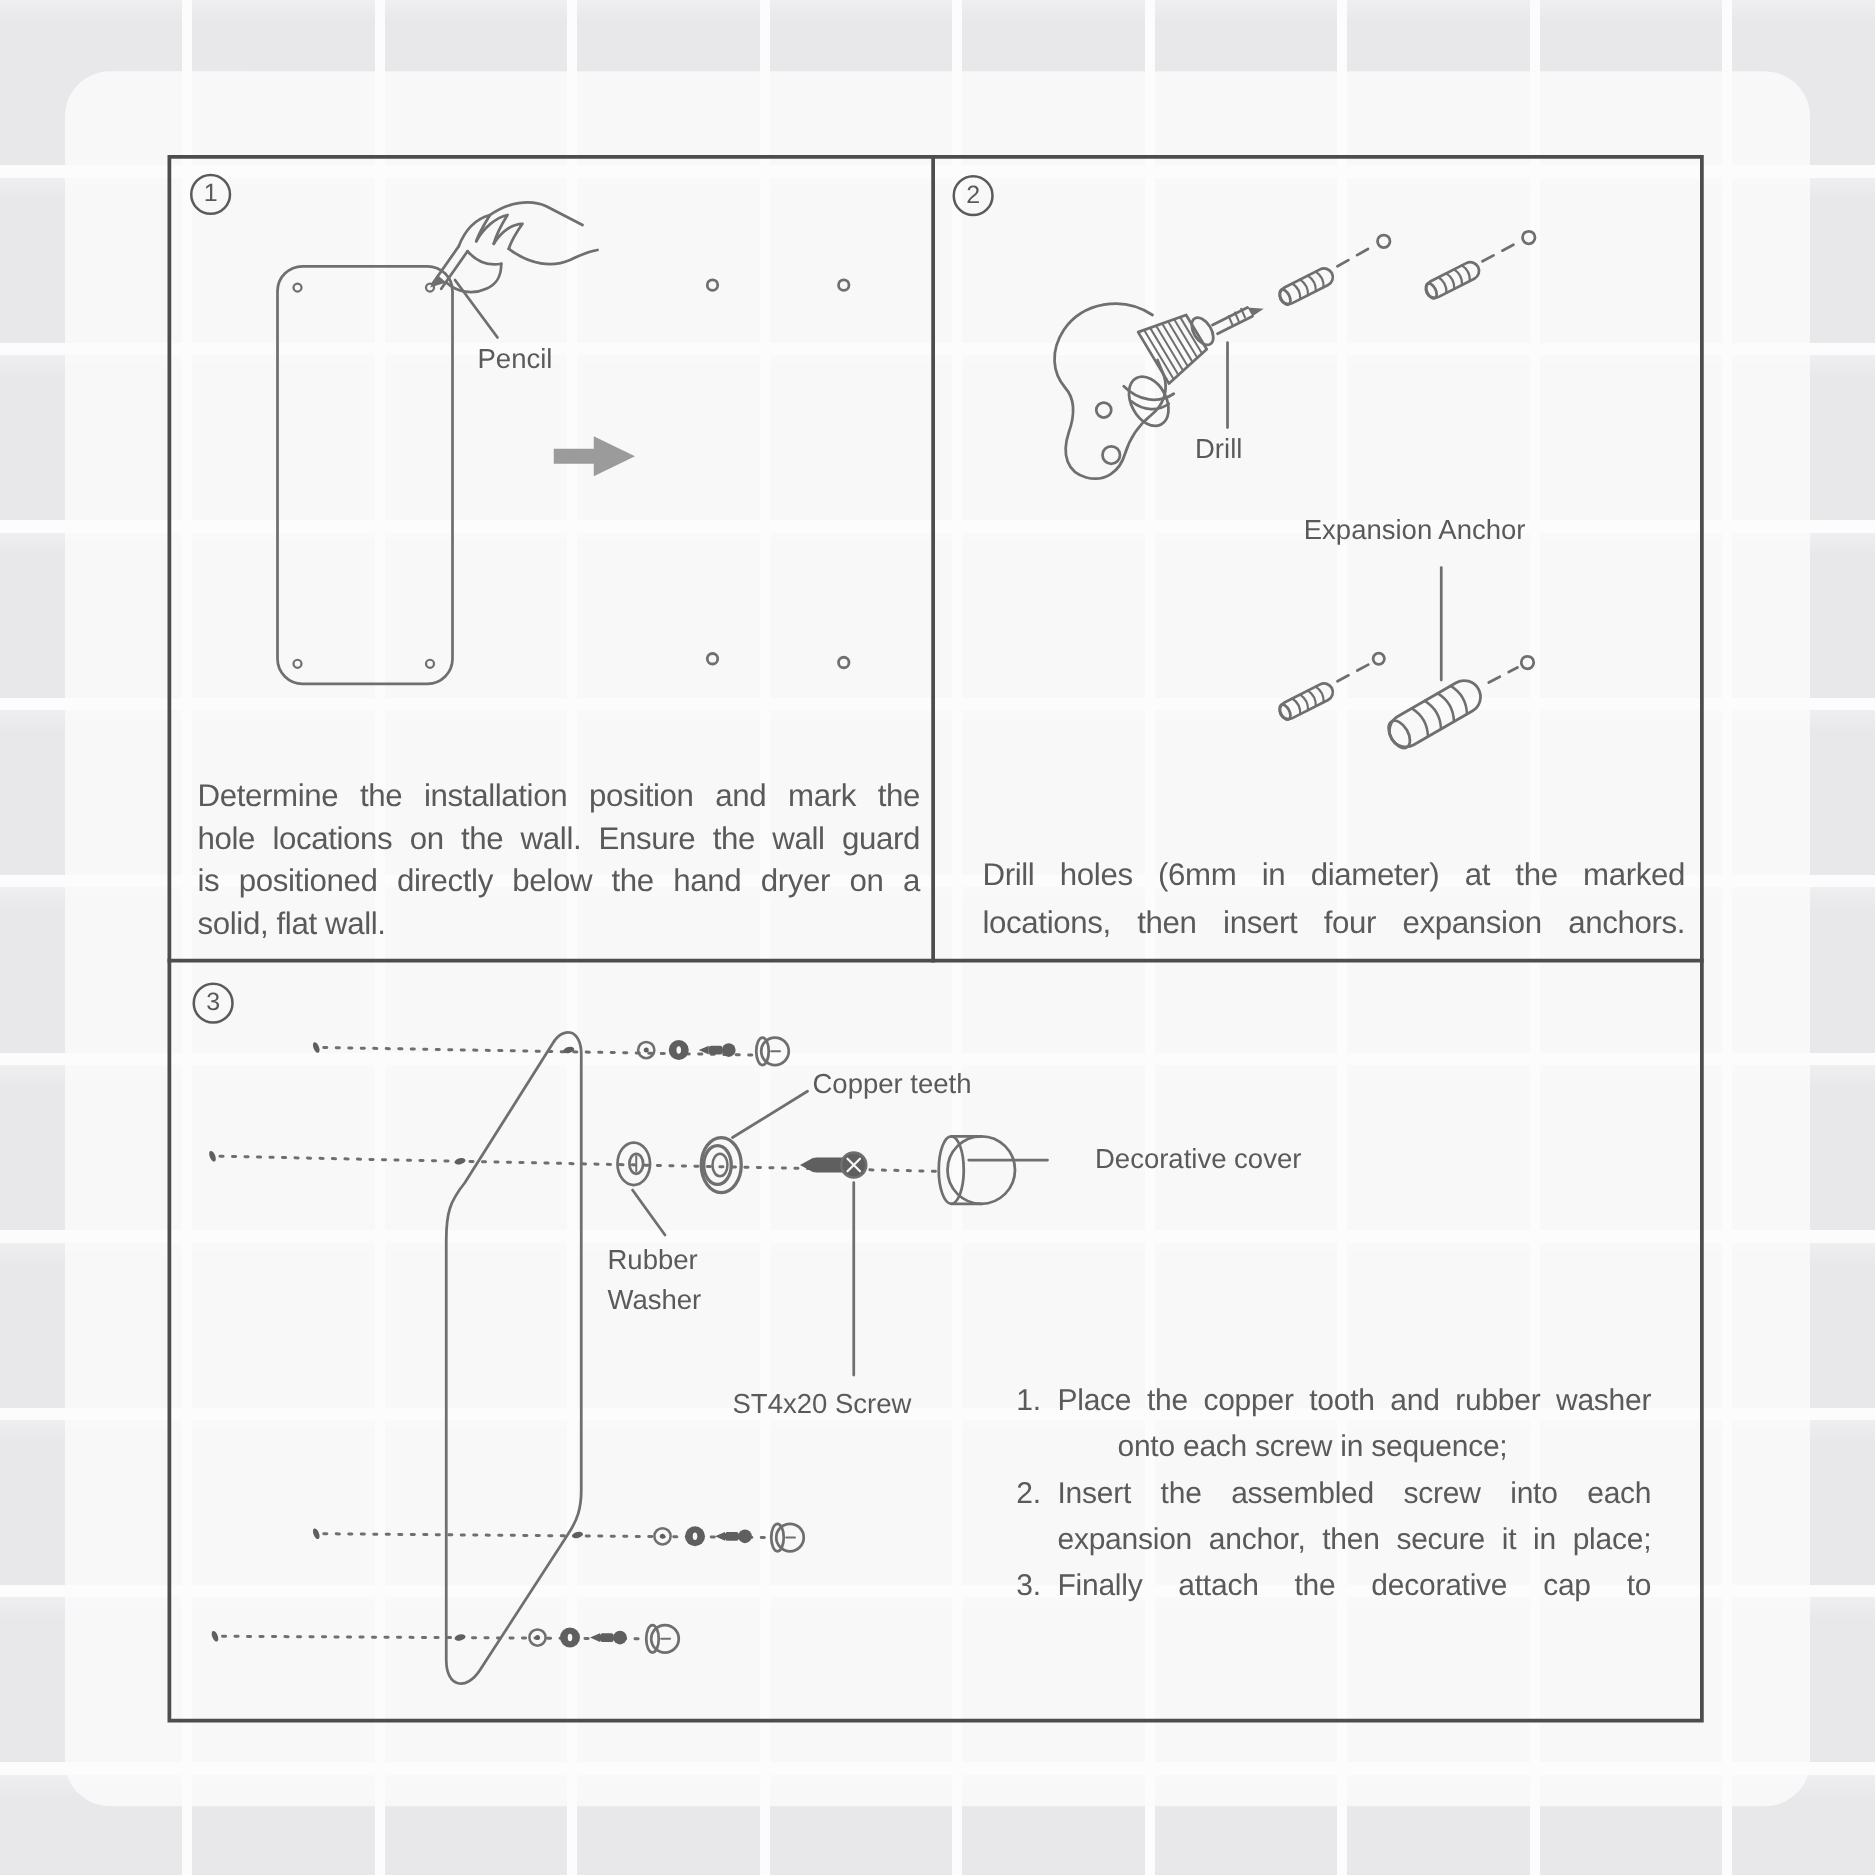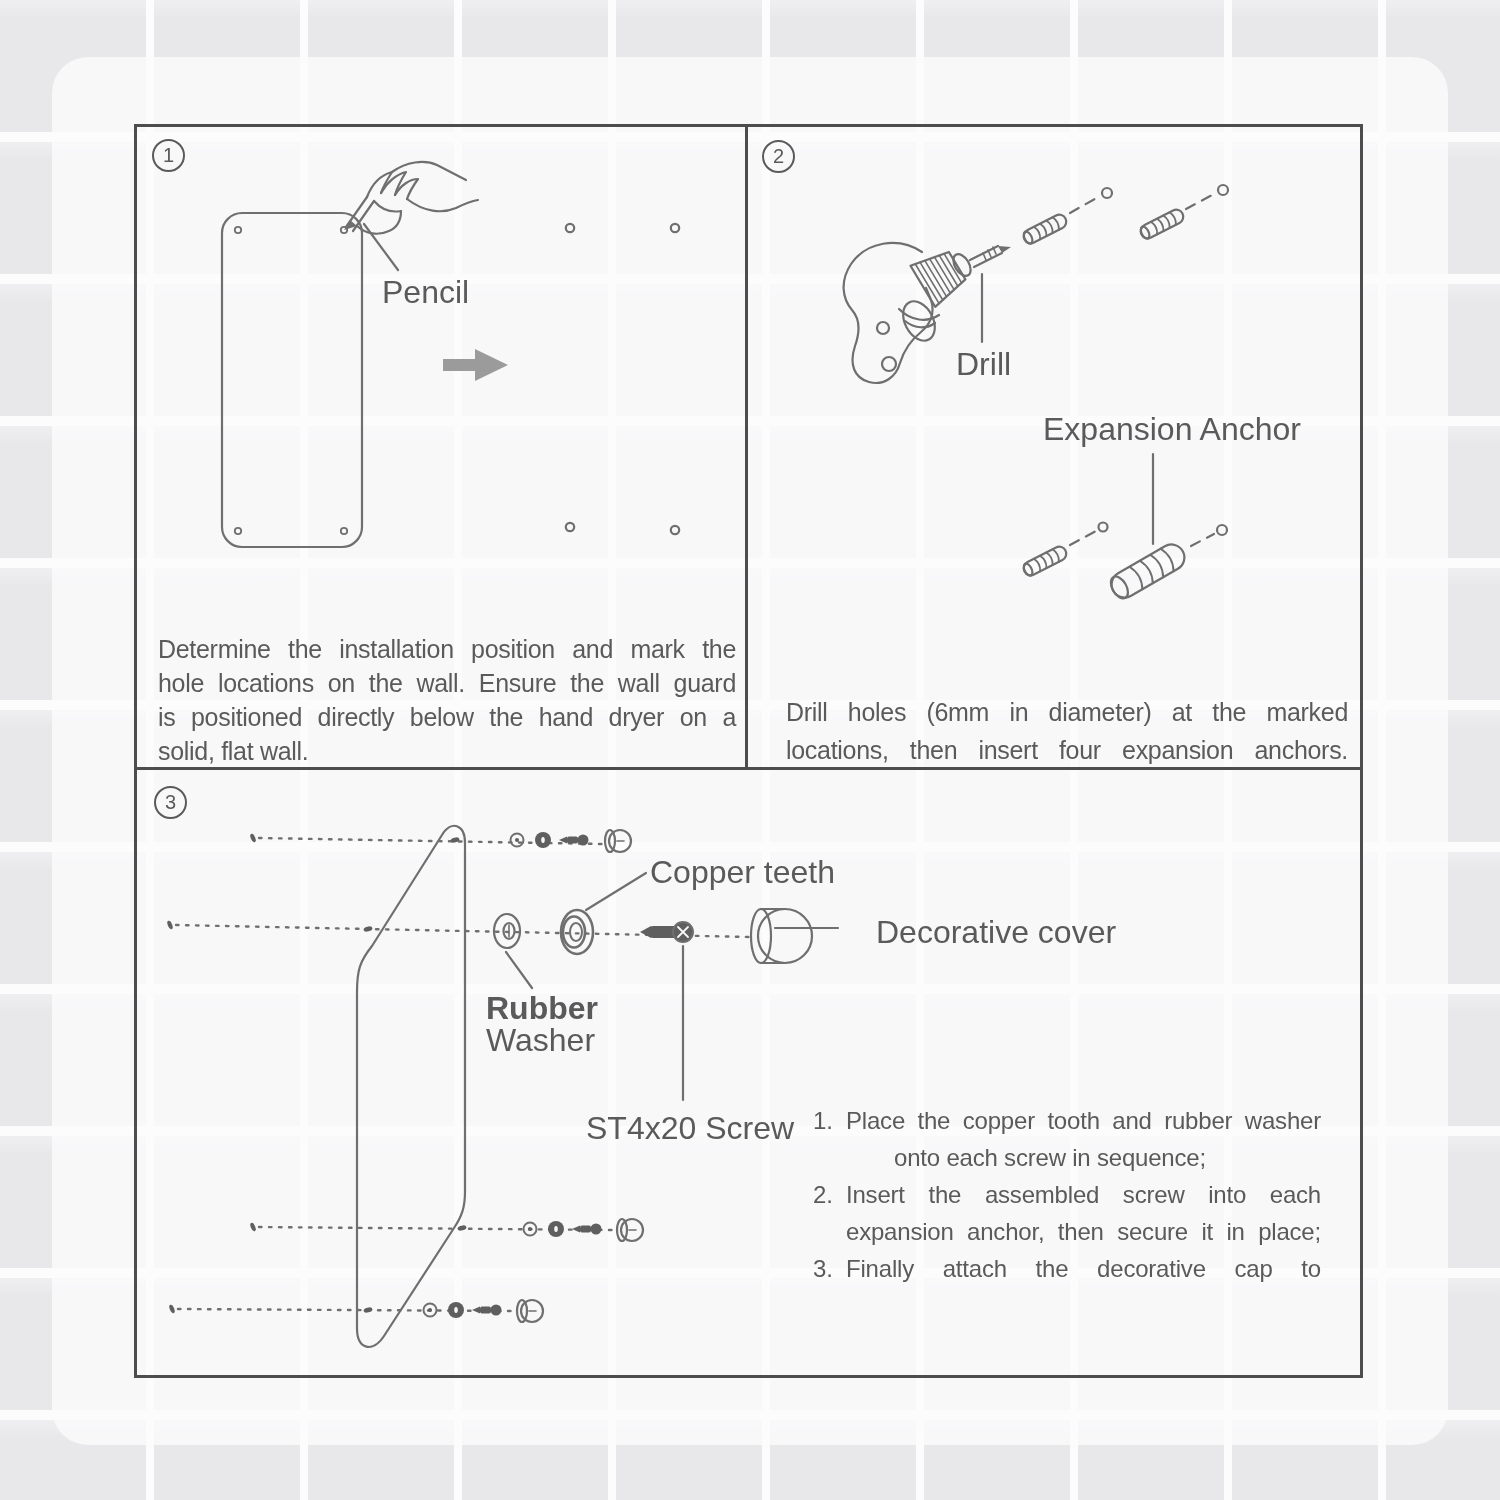--- a/index.html
+++ b/index.html
@@ -16,22 +16,22 @@
   .frame{position:absolute;inset:0;border:3px solid #4d4d4d;pointer-events:none;}
   .vdiv{position:absolute;left:611px;top:0;width:3px;height:646px;background:#4d4d4d;}
   .hdiv{position:absolute;left:0;top:643px;width:1229px;height:3px;background:#4d4d4d;}
   .panel{position:absolute;}
   .panel1{left:0;top:0;width:614px;height:646px;}
   .panel2{left:614px;top:0;width:615px;height:646px;}
   .panel3{left:0;top:646px;width:1229px;height:608px;}
   .panel svg{position:absolute;left:0;top:0;}
   .badge{position:absolute;width:29px;height:29px;border:2.5px solid #5a5a5a;border-radius:50%;
     color:#5a5a5a;font-size:20px;line-height:29px;text-align:center;}
-  .lbl{position:absolute;color:#5a5a5a;font-size:32px;white-space:nowrap;}
-  .bodytext{position:absolute;color:#5a5a5a;font-size:25px;letter-spacing:-0.3px;margin-top:12px;}
+  .lbl{position:absolute;color:#5a5a5a;font-size:22px;white-space:nowrap;}
+  .bodytext{position:absolute;color:#5a5a5a;font-size:25px;letter-spacing:-0.3px;}
   .bodytext .ln{display:block;}
   .stretch{text-align:justify;text-align-last:justify;}
   .p1text{left:24px;top:496px;width:578px;line-height:34px;}
   .p2text{left:38px;top:557px;width:562px;line-height:38px;}
   .list{position:absolute;left:679px;top:332px;width:508px;color:#5a5a5a;
     font-size:24px;line-height:37px;letter-spacing:-0.2px;}
   .li{position:relative;padding-left:33px;}
   .li .num{position:absolute;left:0;top:0;}
   .li .ind{padding-left:48px;}
   .rubber{line-height:32px;}
@@ -247,21 +247,21 @@
             <path d="M452,140 L512,103"></path>
             <path d="M372,182 L398,218"></path>
             <path d="M641,158 L704,158"></path>
             <path d="M549,176 L549,330"></path>
           </g>
         </svg>
         <div class="badge" style="left:20px;top:16px;">3</div>
         <div class="lbl" style="left:516px;top:84px;">Copper teeth</div>
         <div class="lbl" style="left:742px;top:144px;">Decorative cover</div>
         <div class="lbl rubber" style="left:352px;top:222px;">
-          <span class="ln" style="display:block;font-weight:bold;">Rubber</span>
+          <span class="ln" style="display:block;">Rubber</span>
           <span class="ln" style="display:block;">Washer</span>
         </div>
         <div class="lbl" style="left:452px;top:340px;">ST4x20 Screw</div>
 
         <div class="list">
           <div class="li">
             <span class="num">1.</span>
             <div class="ln stretch">Place the copper tooth and rubber washer</div>
             <div class="ln ind">onto each screw in sequence;</div>
           </div>

